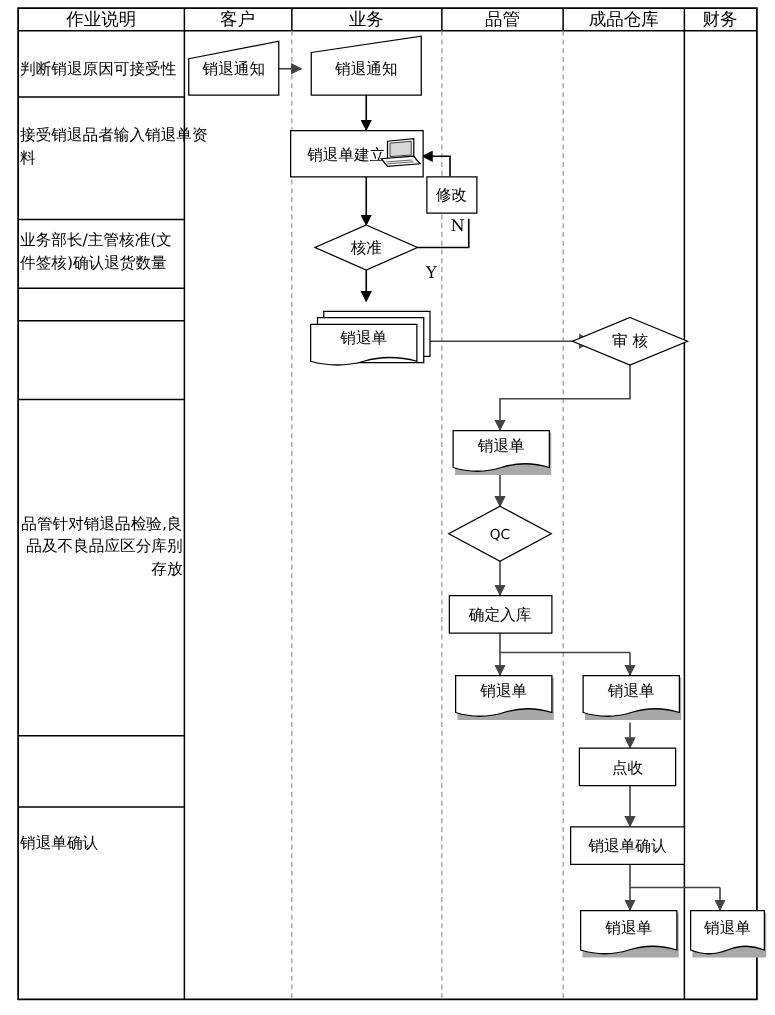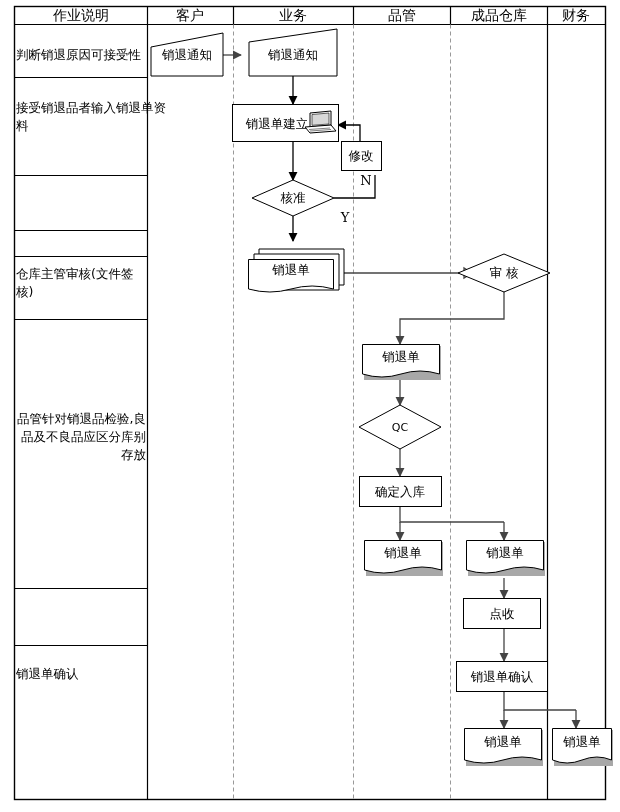--- a/index.html
+++ b/index.html
@@ -193,16 +193,16 @@
       <path class="shape-stroke" d="M 552.5 728.5 L 611.5 728.5 L 611.5 760 Q 597 754 582 760 Q 567 766 552.5 760 Z"></path>
       <text class="node" x="582" y="746">销退单</text>
     </g>
 
     <text class="yn" x="366" y="185">N</text>
     <text class="yn" x="345" y="222">Y</text>
   </svg>
 
   <div class="desc" style="position:absolute;left:16px;top:47px;width:130px;line-height:1.35;">判断销退原因可接受性</div>
   <div class="desc" style="position:absolute;left:16px;top:99px;width:150px;line-height:1.45;">接受销退品者输入销退单资料</div>
-  <div class="desc" style="position:absolute;left:16px;top:265px;width:130px;line-height:1.45;">仓库主管审核(文件签核)</div>
+  <div class="desc" style="position:absolute;left:16px;top:183px;width:132px;line-height:1.45;">业务部长/主管核准(文件签核)确认退货数量</div>
   <div class="desc" style="position:absolute;left:16px;top:410px;width:130px;line-height:1.45;text-align:right;">品管针对销退品检验,良品及不良品应区分库别存放</div>
   <div class="desc" style="position:absolute;left:16px;top:666px;width:130px;line-height:1.35;">销退单确认</div>
 </div>
 
 </body></html>

